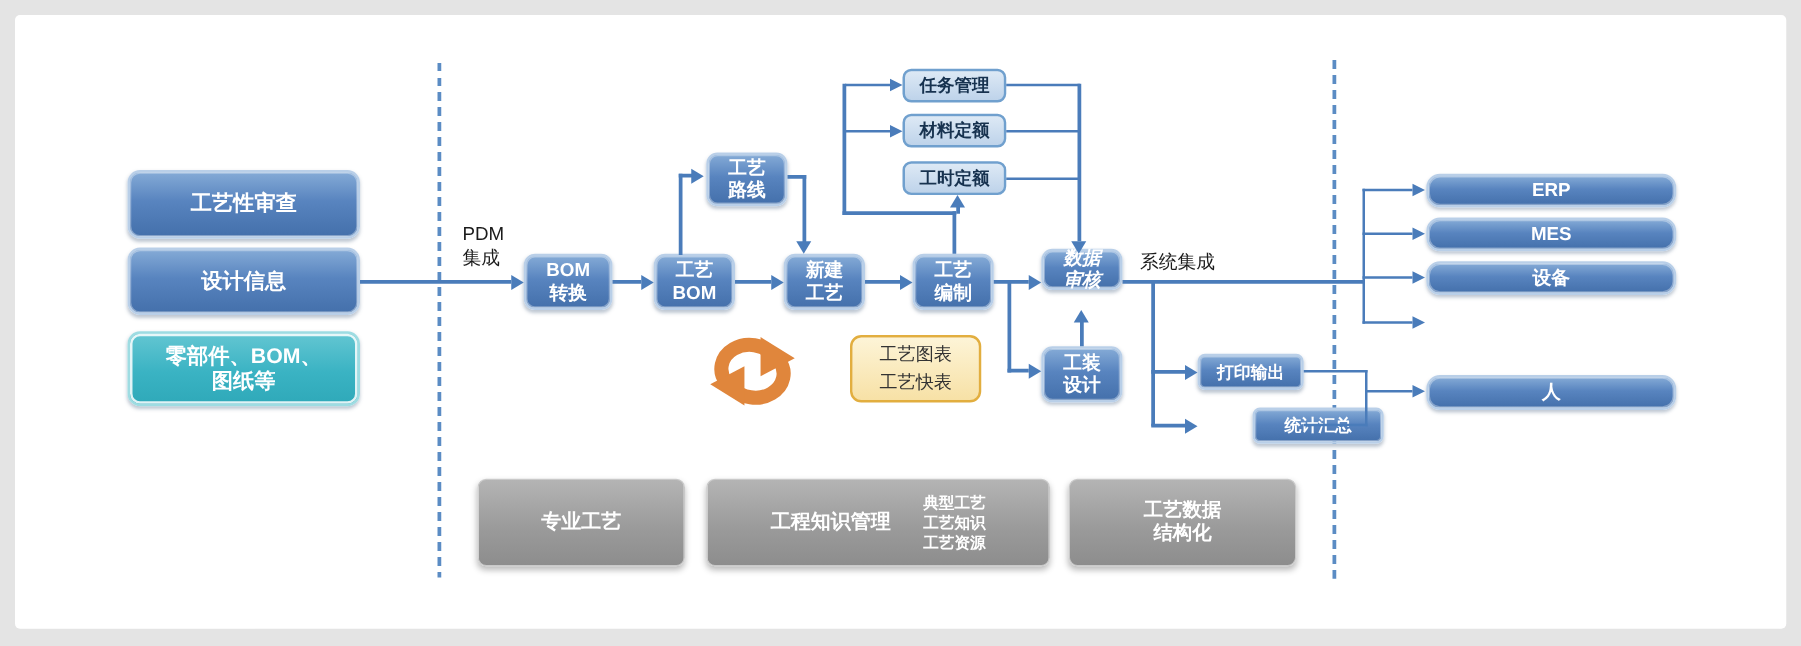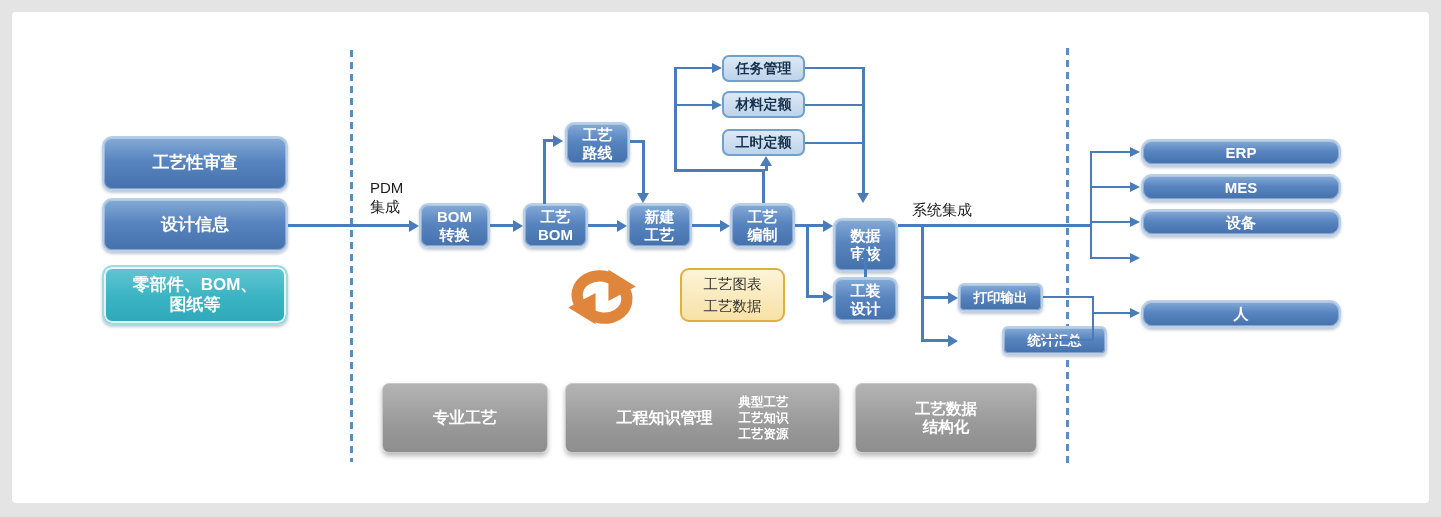--- a/index.html
+++ b/index.html
@@ -74,32 +74,32 @@
 集成</div>
 
   <div class="box bluebox flowbox" style="left:419px;top:203px;width:71px;height:45px;"><span>BOM
 转换</span></div>
   <div class="box bluebox flowbox" style="left:523px;top:203px;width:65px;height:45px;"><span>工艺
 BOM</span></div>
   <div class="box bluebox flowbox" style="left:627px;top:203px;width:65px;height:45px;"><span>新建
 工艺</span></div>
   <div class="box bluebox flowbox" style="left:730px;top:203px;width:65px;height:45px;"><span>工艺
 编制</span></div>
-  <div class="box bluebox flowbox" style="left:833px;top:218px;width:65px;height:54px;"><span>数据
+  <div class="box bluebox flowbox" style="left:833px;top:199px;width:65px;height:33px;font-style:italic;"><span>数据
 审核</span></div>
 
   <div class="box bluebox flowbox" style="left:565px;top:122px;width:65px;height:43px;"><span>工艺
 路线</span></div>
 
   <div class="box lightbox" style="left:722px;top:55px;width:83px;height:27px;"><span>任务管理</span></div>
   <div class="box lightbox" style="left:722px;top:91px;width:83px;height:27px;"><span>材料定额</span></div>
   <div class="box lightbox" style="left:722px;top:129px;width:83px;height:27px;"><span>工时定额</span></div>
 
   <div class="box yellowbox" style="left:680px;top:268px;width:105px;height:54px;"><span>工艺图表
-工艺数据</span></div>
+工艺快表</span></div>
 
   <div class="box bluebox flowbox" style="left:833px;top:277px;width:65px;height:45px;"><span>工装
 设计</span></div>
 
   <div class="freelabel" style="left:912px;top:201px;">系统集成</div>
 
   <div class="box bluebox smbox" style="left:958px;top:283px;width:85px;height:29px;"><span>打印输出</span></div>
   <div class="box bluebox smbox" style="left:1002px;top:326px;width:105px;height:29px;"><span>统计汇总</span></div>
 
   <div class="box bluebox sysbox" style="left:1141px;top:174px;width:200px;height:27px;"><span>MES</span></div>

